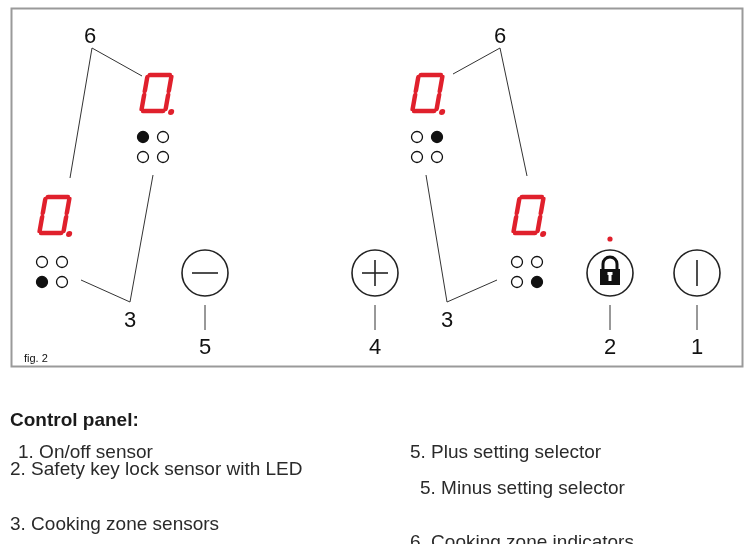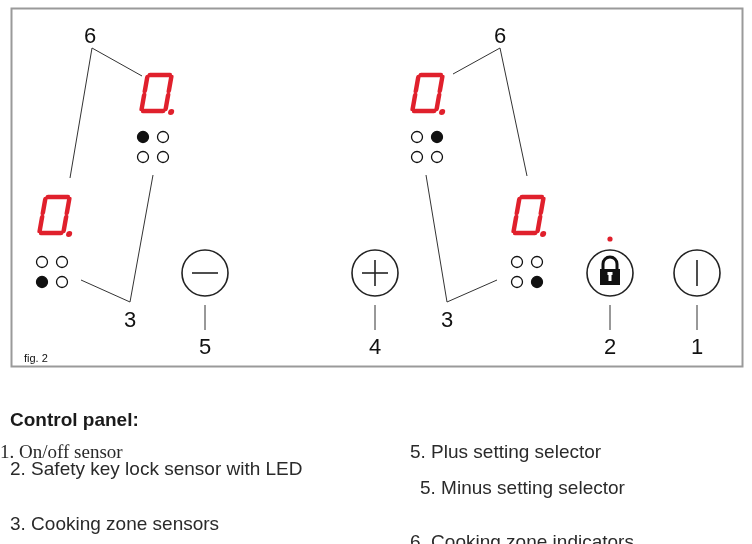--- a/index.html
+++ b/index.html
@@ -136,18 +136,18 @@
       <rect x="607.5" y="272" width="5" height="3" fill="#fff"></rect>
     </g>
   </g>
   <g>
     <circle cx="697" cy="273" r="23" fill="#fff" stroke="#222" stroke-width="1.6"></circle>
     <line x1="697" y1="260" x2="697" y2="286" stroke="#222" stroke-width="1.6"></line>
   </g>
 </svg>
 
 <div class="legend-title">Control panel:</div>
-<div class="legend-item" style="left:0; top:441px;font-family:Liberation Serif, serif;">1.  On/off sensor</div>
+<div class="legend-item" style="left:18px; top:441px;">1.  On/off sensor</div>
 <div class="legend-item" style="left:10px; top:458px;">2. Safety key lock sensor with LED</div>
 <div class="legend-item" style="left:10px; top:513px;">3. Cooking zone sensors</div>
 <div class="legend-item" style="left:410px; top:441px;">5. Plus setting selector</div>
 <div class="legend-item" style="left:420px; top:477px;">5. Minus setting selector</div>
 <div class="legend-item" style="left:410px; top:531px;">6. Cooking zone indicators</div>
 
 </body></html>

